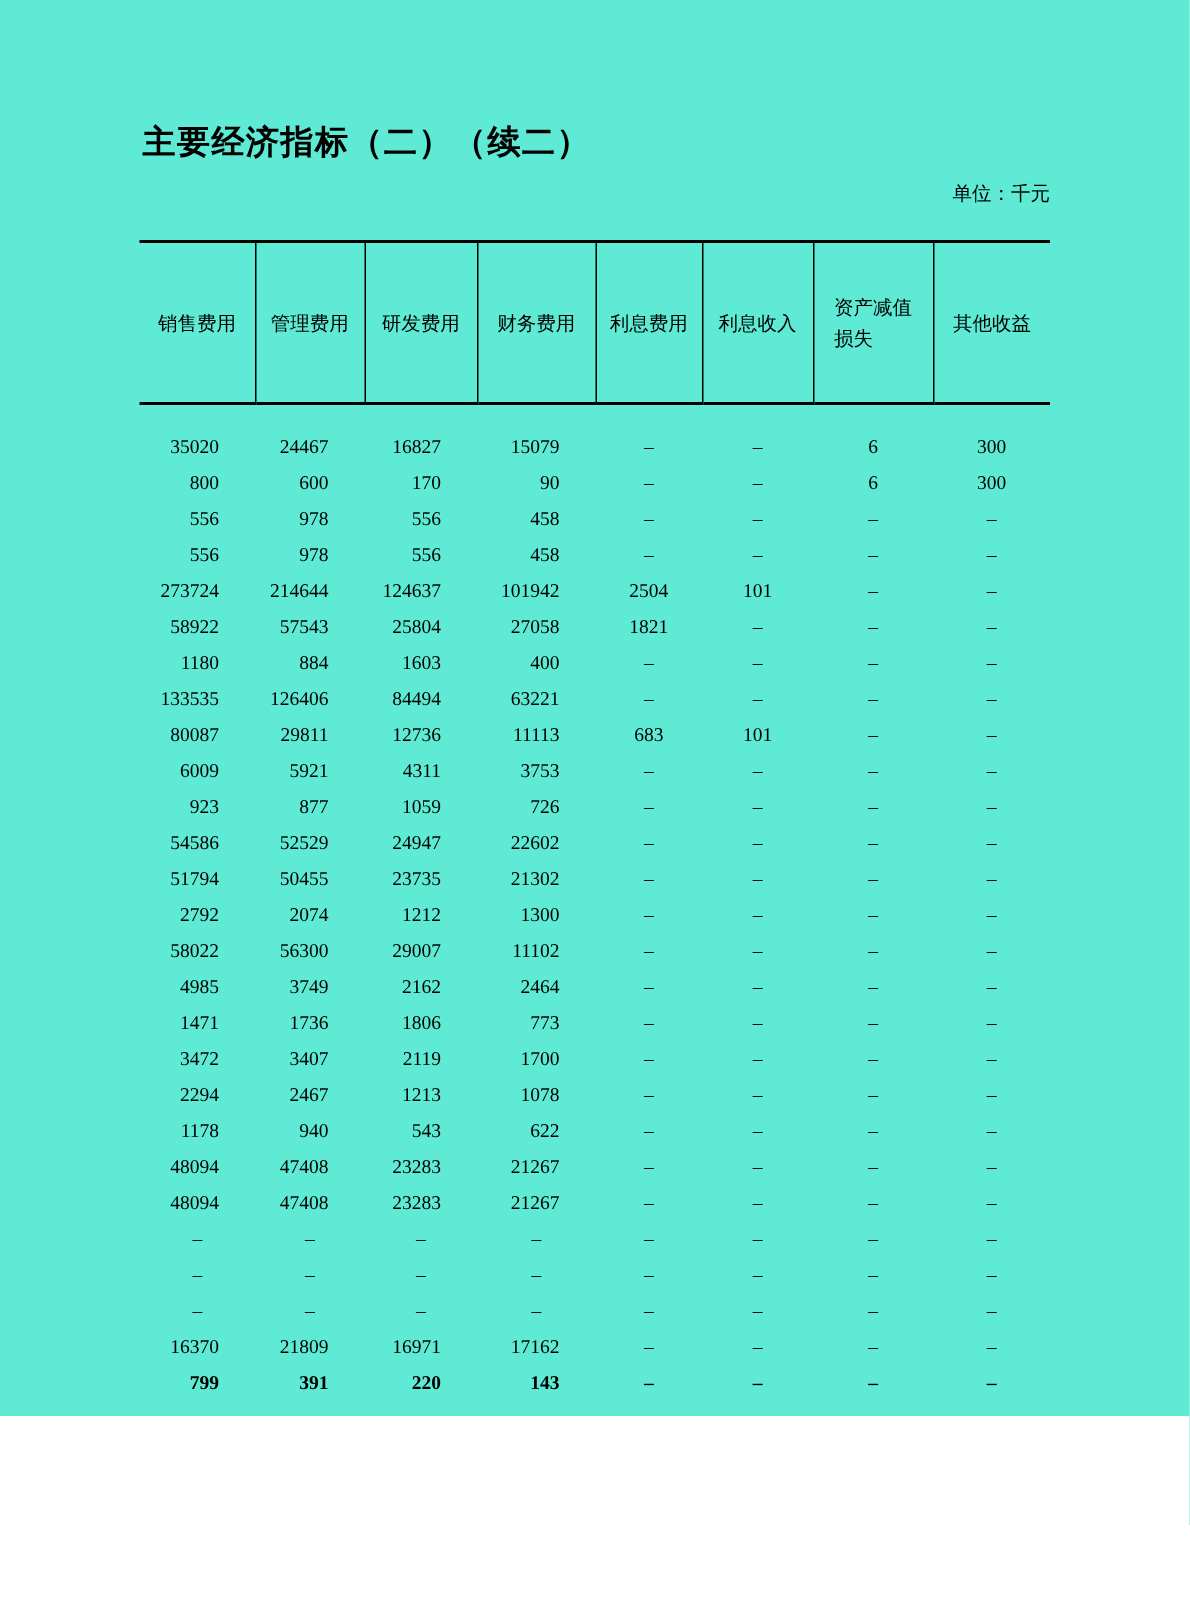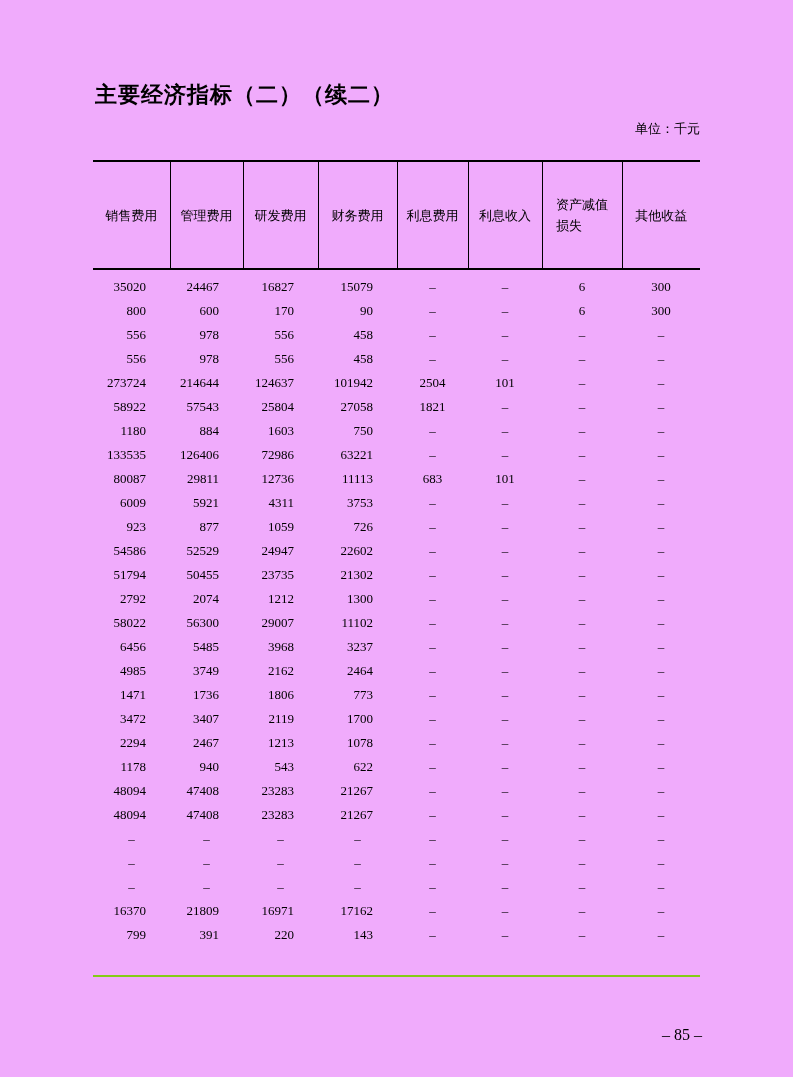--- a/index.html
+++ b/index.html
@@ -4,22 +4,22 @@
 <style>
   * { box-sizing: border-box; }
   html, body { margin: 0; padding: 0; }
   body {
     width: 793px; height: 1077px;
     background: #ffffff; color: #000000;
     font-family: "Liberation Serif", "DejaVu Serif", serif;
   }
   .page {
     position: relative;
-    width: 793px; height: 1077px;
-    background: #f0abfc;
+    width: 793px; height: 944px;
+    background: #5eead4;
     overflow: hidden;
   }
   .title {
     position: absolute;
     left: 95px; top: 80px;
     margin: 0;
     font-family: "Liberation Sans", "DejaVu Sans", sans-serif;
     font-size: 22px;
     font-weight: 700;
     letter-spacing: 1px;
@@ -60,22 +60,22 @@
   td {
     height: 24px;
     line-height: 24px;
     font-size: 13px;
     padding: 0;
     white-space: nowrap;
     overflow: hidden;
   }
   td.num { text-align: right; padding-right: 24px; }
   td.ctr { text-align: center; }
-  tbody tr:first-child td { padding-top: 5px; }
-  tbody tr:last-child td { padding-bottom: 28px; }
+  tbody tr:first-child td { padding-top: 16px; }
+  tbody tr:last-child td { padding-bottom: 28px; font-weight: bold; }
   .page-number {
     position: absolute;
     top: 1026px; right: 91px;
     font-size: 16px;
   }
 </style>
 </head>
 <body>
 
 <div class="page">
@@ -164,30 +164,30 @@
             <td class="num">27058</td>
             <td class="ctr">1821</td>
             <td class="ctr">–</td>
             <td class="ctr">–</td>
             <td class="ctr">–</td>
           </tr>
           <tr>
             <td class="num">1180</td>
             <td class="num">884</td>
             <td class="num">1603</td>
-            <td class="num">750</td>
+            <td class="num">400</td>
             <td class="ctr">–</td>
             <td class="ctr">–</td>
             <td class="ctr">–</td>
             <td class="ctr">–</td>
           </tr>
           <tr>
             <td class="num">133535</td>
             <td class="num">126406</td>
-            <td class="num">72986</td>
+            <td class="num">84494</td>
             <td class="num">63221</td>
             <td class="ctr">–</td>
             <td class="ctr">–</td>
             <td class="ctr">–</td>
             <td class="ctr">–</td>
           </tr>
           <tr>
             <td class="num">80087</td>
             <td class="num">29811</td>
             <td class="num">12736</td>
@@ -245,30 +245,20 @@
             <td class="ctr">–</td>
             <td class="ctr">–</td>
             <td class="ctr">–</td>
             <td class="ctr">–</td>
           </tr>
           <tr>
             <td class="num">58022</td>
             <td class="num">56300</td>
             <td class="num">29007</td>
             <td class="num">11102</td>
-            <td class="ctr">–</td>
-            <td class="ctr">–</td>
-            <td class="ctr">–</td>
-            <td class="ctr">–</td>
-          </tr>
-          <tr>
-            <td class="num">6456</td>
-            <td class="num">5485</td>
-            <td class="num">3968</td>
-            <td class="num">3237</td>
             <td class="ctr">–</td>
             <td class="ctr">–</td>
             <td class="ctr">–</td>
             <td class="ctr">–</td>
           </tr>
           <tr>
             <td class="num">4985</td>
             <td class="num">3749</td>
             <td class="num">2162</td>
             <td class="num">2464</td>

